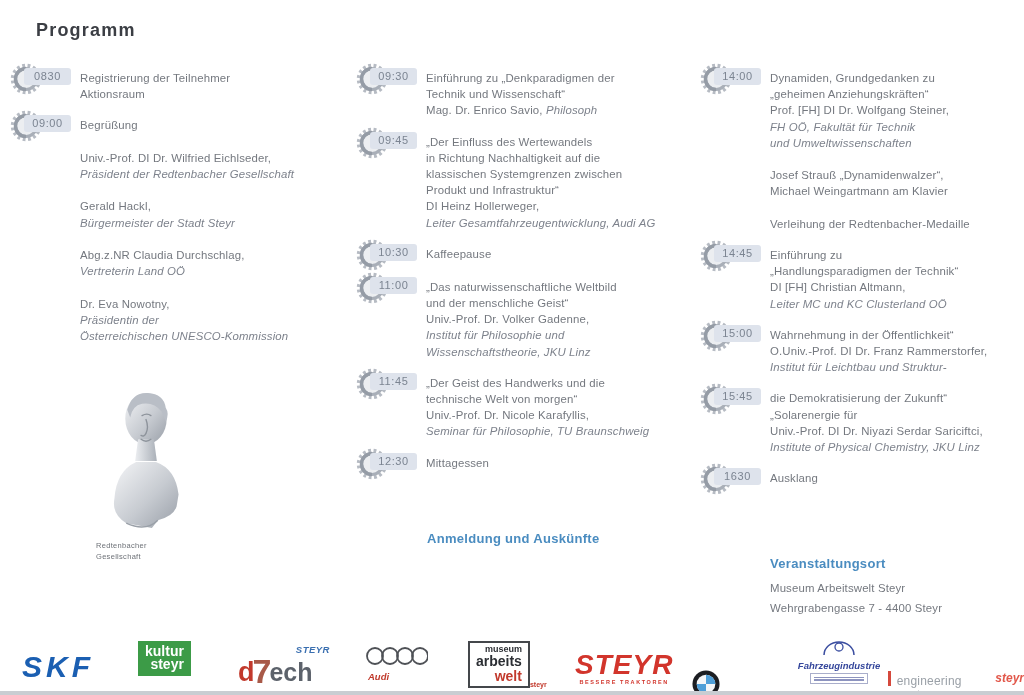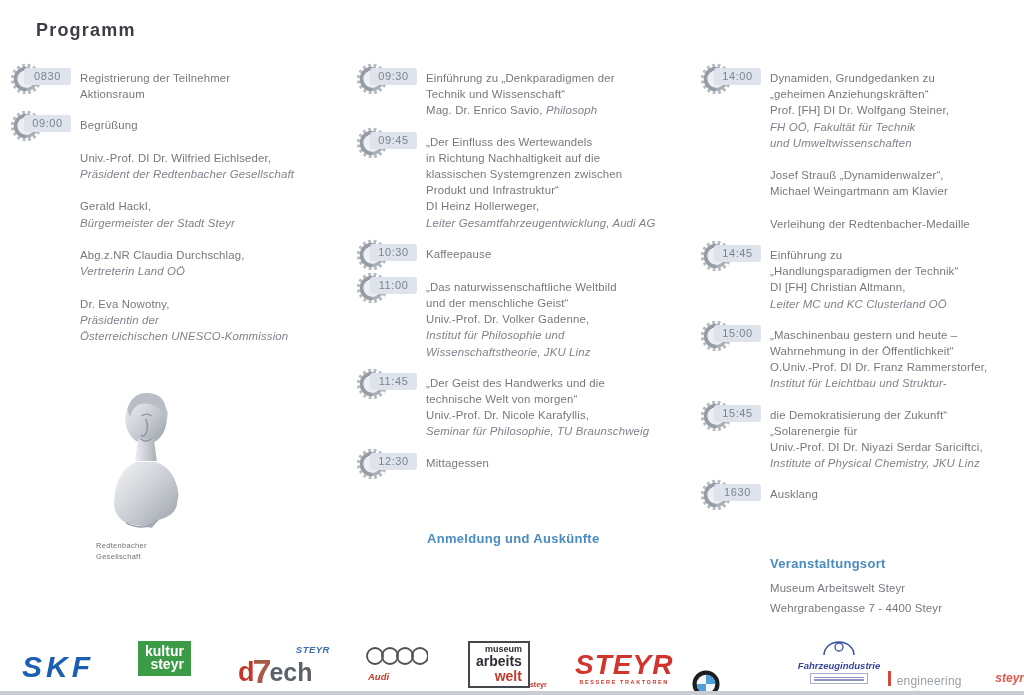--- a/index.html
+++ b/index.html
@@ -288,21 +288,20 @@
       <div class="item">
         <div class="timecell">
           <svg class="gear" width="36" height="36" viewBox="0 0 36 36">
             <circle cx="16" cy="18" r="13" fill="none" stroke="#b6bbc3" stroke-width="4.5" stroke-dasharray="2.7 2.5"></circle>
             <circle cx="16" cy="18" r="10.5" fill="#eceef1" stroke="#a9afb8" stroke-width="3"></circle>
             <path d="M16,7.5 a10.5,10.5 0 0 0 0,21" fill="none" stroke="#959ca6" stroke-width="3.5"></path>
           </svg>
           <span class="badge">15:00</span>
         </div>
         <div class="lines">
-          <div class="line"><span>„Maschinenbau gestern und heute –</span></div>
           <div class="line"><span>Wahrnehmung in der Öffentlichkeit“</span></div>
           <div class="line"><span>O.Univ.-Prof. DI Dr. Franz Rammerstorfer,</span></div>
           <div class="line"><span class="it">Institut für Leichtbau und Struktur-</span></div>
         </div>
       </div>
       <div class="item">
         <div class="timecell">
           <svg class="gear" width="36" height="36" viewBox="0 0 36 36">
             <circle cx="16" cy="18" r="13" fill="none" stroke="#b6bbc3" stroke-width="4.5" stroke-dasharray="2.7 2.5"></circle>
             <circle cx="16" cy="18" r="10.5" fill="#eceef1" stroke="#a9afb8" stroke-width="3"></circle>

